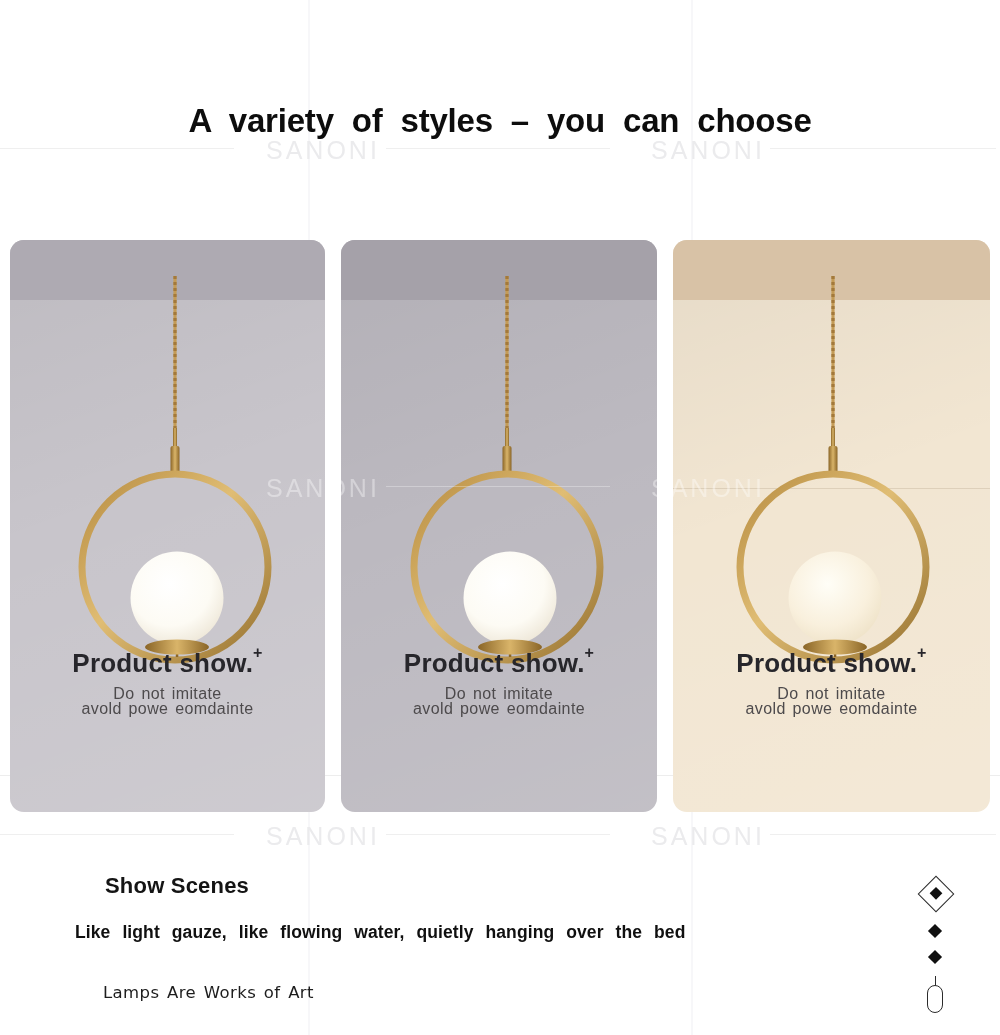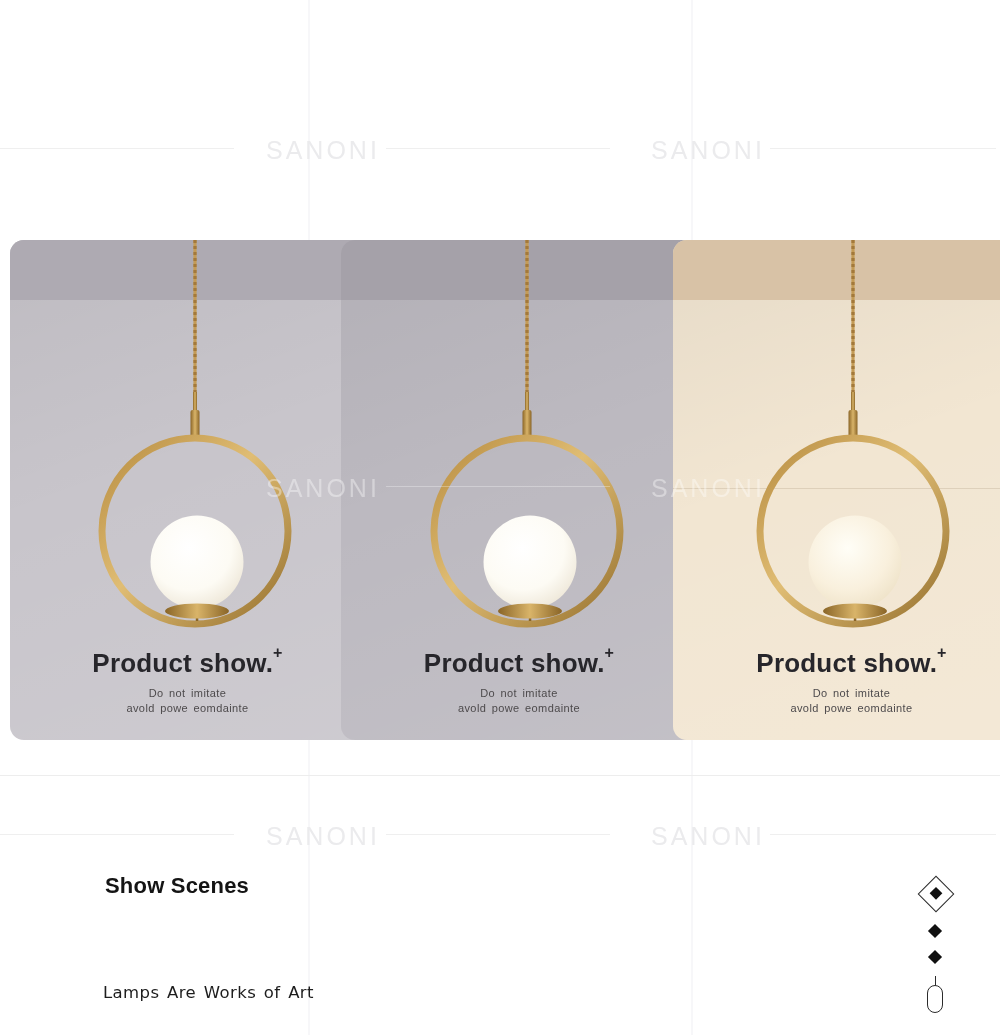--- a/index.html
+++ b/index.html
@@ -32,41 +32,41 @@
 
   
   .title{
     position:absolute;top:102px;left:0;width:1000px;margin:0;text-align:center;
     font-size:33px;font-weight:700;letter-spacing:-0.2px;word-spacing:9px;
     color:#0d0d0d;z-index:4;
   }
 
   
   .panel{
-    position:absolute;top:240px;height:500px;border-radius:14px;overflow:hidden;z-index:2;padding-left:40px;
+    position:absolute;top:240px;height:572px;border-radius:14px;overflow:hidden;z-index:2;
   }
   .panel-1{left:10px;width:315px;}
   .panel-2{left:341px;width:316px;}
   .panel-3{left:673px;width:317px;}
   .panel .shade{
     position:absolute;inset:0;
     background:linear-gradient(160deg,rgba(0,0,0,0.05) 0%,rgba(255,255,255,0.00) 45%,rgba(255,255,255,0.10) 100%);
   }
   .ceiling{position:absolute;top:0;left:0;right:0;height:60px;}
   .wall-seam{position:absolute;top:248px;left:0;right:0;height:1px;background:rgba(120,95,60,0.16);}
   .lamp-svg{position:absolute;inset:0;width:100%;height:100%;}
 
   .caption{
     position:absolute;top:404px;left:0;width:100%;text-align:center;
     font-size:26px;font-weight:700;color:#27262b;letter-spacing:0.2px;
   }
   .caption sup{font-size:16px;font-weight:700;vertical-align:14px;}
   .note{
     position:absolute;top:446px;left:0;width:100%;text-align:center;
-    font-size:11px;line-height:15px;color:#4d4a4c;letter-spacing:0.4px;word-spacing:2px;
+    font-size:16px;line-height:15px;color:#4d4a4c;letter-spacing:0.4px;word-spacing:2px;
   }
 
   
   .section-divider{position:absolute;top:775px;left:0;width:1000px;height:1px;background:#ededed;z-index:1;}
   .scenes-heading{
     position:absolute;top:861px;left:93px;margin:12px;
     font-size:22px;font-weight:700;color:#141414;letter-spacing:0.2px;z-index:4;
   }
   .scenes-tagline{
     position:absolute;top:922px;left:75px;width:620px;margin:0;
@@ -107,20 +107,21 @@
   <div class="vguide vguide-2"></div>
 
   <div class="wm-row wm-row-1">
     <span class="wm-line wm-l0"></span>
     <span class="wm-text wm-t1">SANONI</span>
     <span class="wm-line wm-l1"></span>
     <span class="wm-text wm-t2">SANONI</span>
     <span class="wm-line wm-l2"></span>
   </div>
 
+  <h1 class="title">A variety of styles – you can choose</h1>
 
   <svg width="0" height="0" style="position:absolute">
     <defs>
       <linearGradient id="goldRing" x1="0" y1="0" x2="1" y2="1">
         <stop offset="0" stop-color="#b68b40"></stop>
         <stop offset="0.45" stop-color="#e0bd74"></stop>
         <stop offset="1" stop-color="#95702e"></stop>
       </linearGradient>
       <linearGradient id="goldV" x1="0" y1="0" x2="1" y2="0">
         <stop offset="0" stop-color="#8a6527"></stop>
@@ -217,20 +218,21 @@
 
   <div class="wm-row wm-row-3">
     <span class="wm-line wm-l0"></span>
     <span class="wm-text wm-t1">SANONI</span>
     <span class="wm-line wm-l1"></span>
     <span class="wm-text wm-t2">SANONI</span>
     <span class="wm-line wm-l2"></span>
   </div>
 
   <h2 class="scenes-heading">Show Scenes</h2>
+  <p class="scenes-tagline">Like light gauze, like flowing water, quietly hanging over the bed</p>
   <p class="scenes-subline">Lamps Are Works of Art</p>
 
   <div class="decor-col">
     <div class="diamond-lg">
       <div class="diamond-lg-inner"></div>
     </div>
     <div class="diamond-sm diamond-sm-1"></div>
     <div class="diamond-sm diamond-sm-2"></div>
     <div class="pendant-stem"></div>
     <div class="pendant-body"></div>

